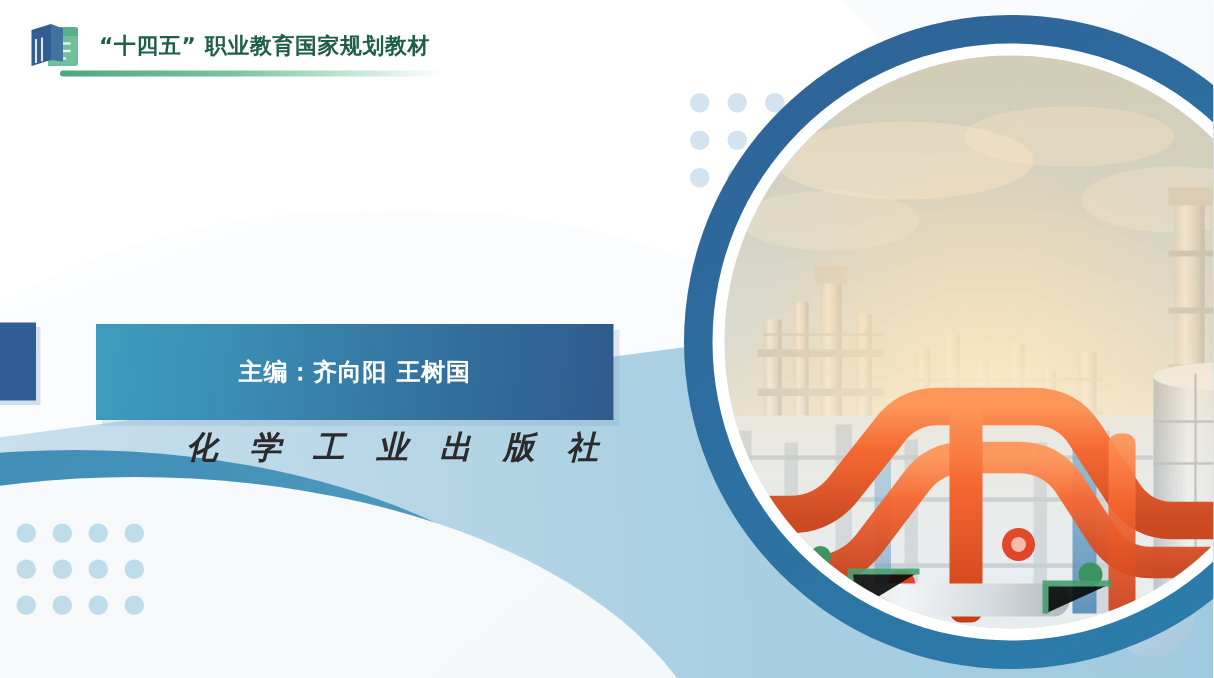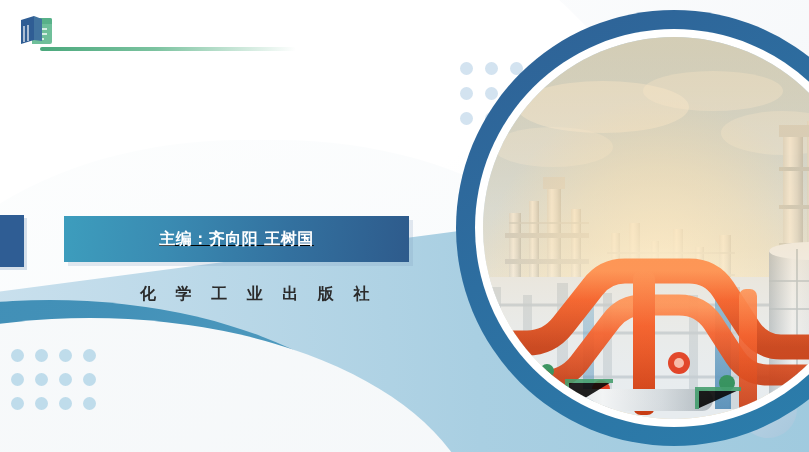--- a/index.html
+++ b/index.html
@@ -151,47 +151,47 @@
     color:transparent;
     -webkit-text-fill-color:transparent;
     text-shadow:none;
     filter:drop-shadow(2px 2px 0 rgba(120,150,185,.30));
   }
 
   
   .author-bar{
     position:absolute;
     left:64px; top:216px;
-    width:345px; height:46px;
+    width:345px; height:64px;
     background:linear-gradient(95deg,#3d9dbd 0%,#3a8bb2 30%,#33719f 65%,#2e5b8c 100%);
     box-shadow:4px 4px 0 rgba(120,150,185,.20);
     display:flex; flex-direction:row;
     align-items:center; justify-content:center;
     gap:1px;
-    text-decoration:underline;
   }
   .author-line{
     font-family:"DejaVu Sans","Liberation Sans",sans-serif;
     font-size:16px; font-weight:bold; color:#ffffff;
     letter-spacing:.5px; white-space:nowrap;
   }
   .isbn-line{
     font-family:"DejaVu Serif","Liberation Serif",serif;
     font-size:14px; color:#ffffff; letter-spacing:.2px; white-space:nowrap;
   }
 
   
   .publisher{
     position:absolute;
-    left:140px; top:284px;
+    left:124px; top:284px;
     font-family:"DejaVu Serif","Liberation Serif",serif;
-    font-size:16px; font-weight:bold;
+    font-size:21px; font-weight:bold;
     color:#2b2b2b;
     letter-spacing:7px;
     white-space:nowrap;
+    font-style:italic;
   }
 </style>
 </head>
 <body>
 
 <div id="cover">
 
   <div class="bg-soft-swoop"></div>
   <div class="bg-soft-swoop2"></div>
   <div class="bottom-band"></div>
@@ -386,20 +386,21 @@
         </g>
 
         <path d="M5 10 L18 6 v24 L5 34 z" fill="#2f5d94"></path>
         <path d="M18 6 L26 9 v22 l-8 -1 z" fill="#41739f"></path>
         <g stroke="#ffffff" stroke-width="1.4" opacity=".85">
           <path d="M8 16 L8 32"></path>
             <path d="M12 15 L12 31"></path>
         </g>
       </svg>
     </span>
+    <span class="header-text">“十四五” 职业教育国家规划教材</span>
   </div>
   <div class="header-rule"></div>
 
 
   <div class="author-bar">
     <div class="author-line">主编：齐向阳 王树国</div>
   </div>
 
   <div class="publisher">化 学 工 业 出 版 社</div>
 

